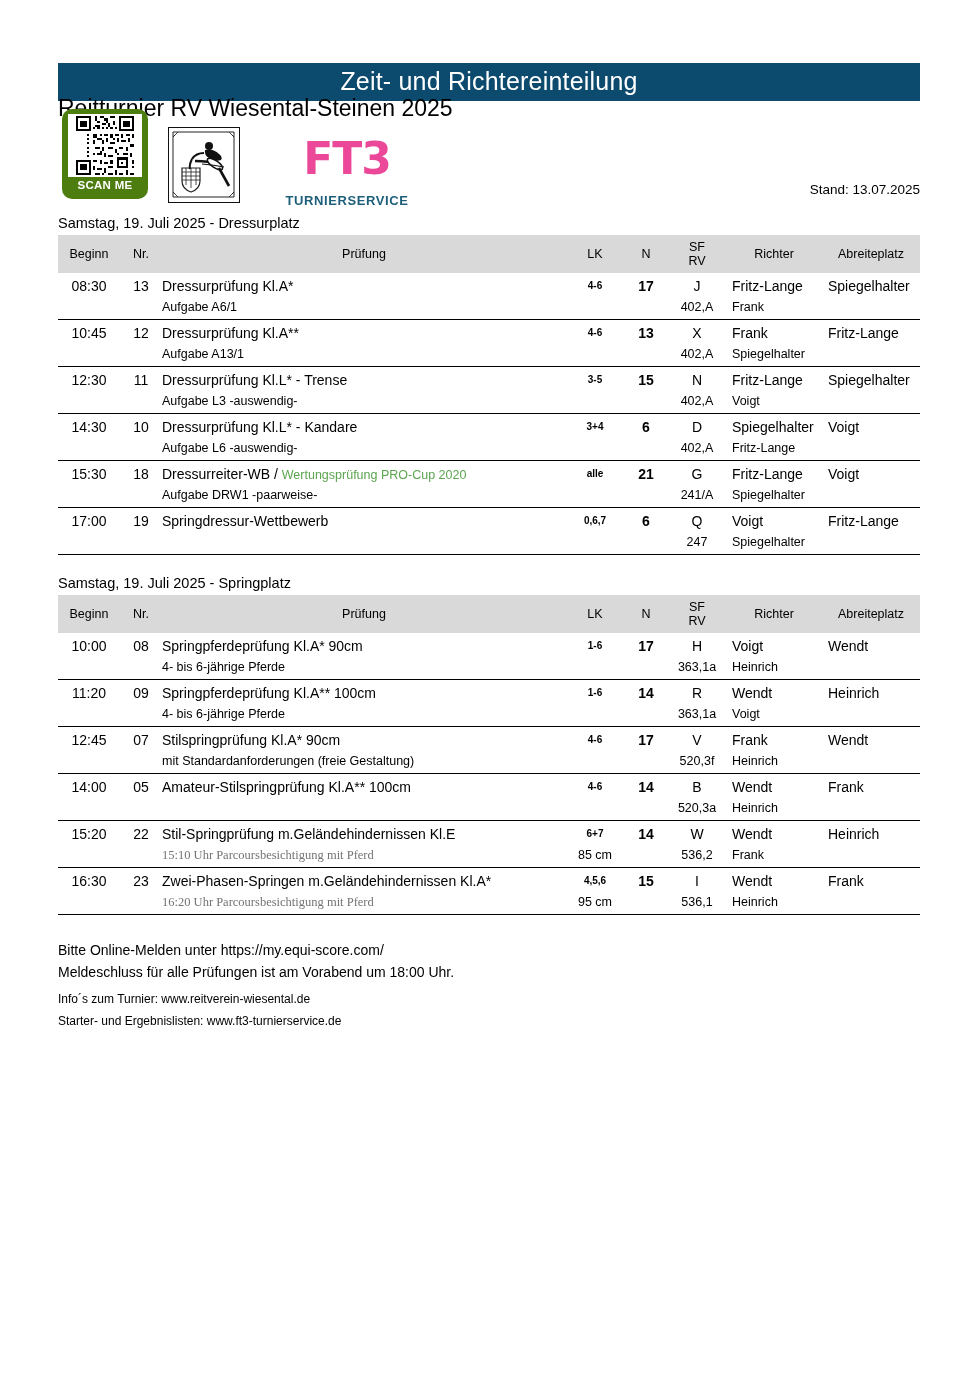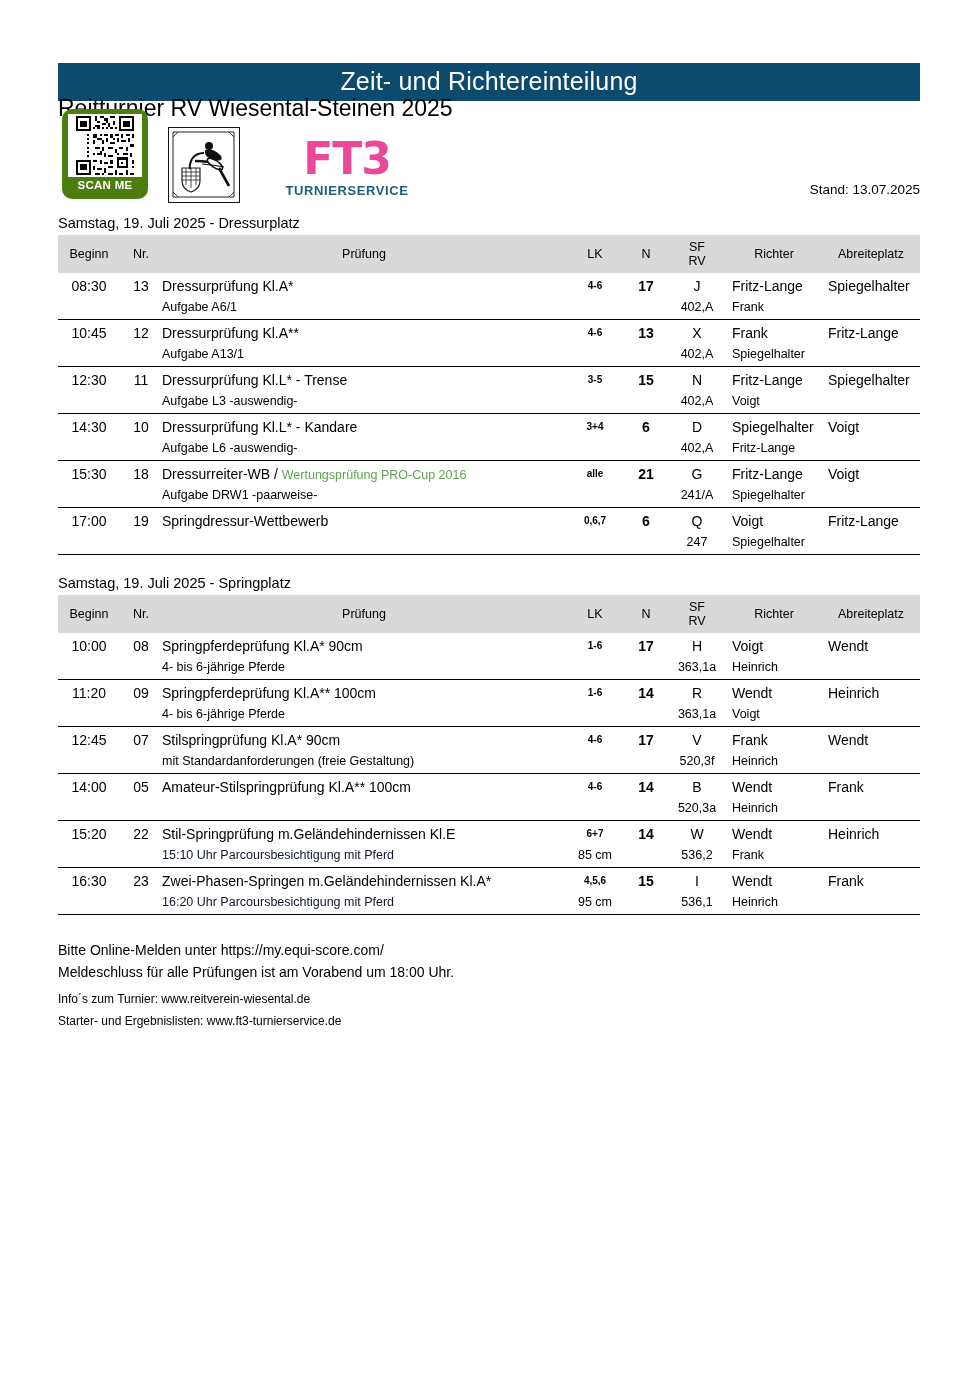--- a/index.html
+++ b/index.html
@@ -110,21 +110,21 @@
   }
   .ft3-mark {
     font-size: 44px;
     font-weight: bold;
     color: #ec4899;
     letter-spacing: -1px;
     line-height: 1;
     font-family: "DejaVu Sans", sans-serif;
   }
   .ft3-sub {
-    margin-top: 2px;
+    margin-top: 12px;
     font-size: 13px;
     font-weight: bold;
     color: #1d5f7a;
     letter-spacing: 0.6px;
   }
 
   
   .section {
     position: absolute;
     left: 58px;
@@ -189,21 +189,21 @@
   td.n-c   { font-weight: bold; font-size: 14px; }
 
   .sub { font-size: 12.5px; }
   .lk-sub { font-size: 12.5px; font-weight: normal; }
   .sfrv-sub { font-size: 12.5px; }
   .richter-cell { text-align: left; padding-left: 6px; }
   .abreite-cell { text-align: left; padding-left: 6px; }
   .sfrv-cell { text-align: center; }
 
   .green { color: #5ba54f; font-size: 12.5px; }
-  .red   { color: #0f172a; font-size: 12.5px; }
+  .red   { color: #737373; font-size: 12.5px; font-family: Liberation Serif, serif; }
 
   
   .footer {
     position: absolute;
     left: 58px;
     font-size: 14px;
     line-height: 22px;
     margin-top: 10px;
   }
   .footer-2 {
@@ -474,21 +474,21 @@
             <td class="l sub-line"><span class="sub">Aufgabe L6 -auswendig-</span></td>
             <td class="c sub-line lk-sub"></td>
             <td class="c sub-line"></td>
             <td class="sfrv-cell sub-line sfrv-sub">402,A</td>
             <td class="richter-cell sub-line sub">Fritz-Lange</td>
             <td class="abreite-cell sub-line"></td>
           </tr>
           <tr class="entry">
             <td class="c main-line begin-c">15:30</td>
             <td class="c main-line nr-c">18</td>
-            <td class="l main-line"><span>Dressurreiter-WB /</span> <span class="green">Wertungsprüfung PRO-Cup 2016</span></td>
+            <td class="l main-line"><span>Dressurreiter-WB /</span> <span class="green">Wertungsprüfung PRO-Cup 2020</span></td>
             <td class="c main-line lk-c">alle</td>
             <td class="c main-line n-c">21</td>
             <td class="sfrv-cell main-line">G</td>
             <td class="richter-cell main-line">Fritz-Lange</td>
             <td class="abreite-cell main-line">Voigt</td>
           </tr>
           <tr class="subrow">
             <td class="c sub-line"></td>
             <td class="c sub-line"></td>
             <td class="l sub-line"><span class="sub">Aufgabe DRW1 -paarweise-</span></td>

